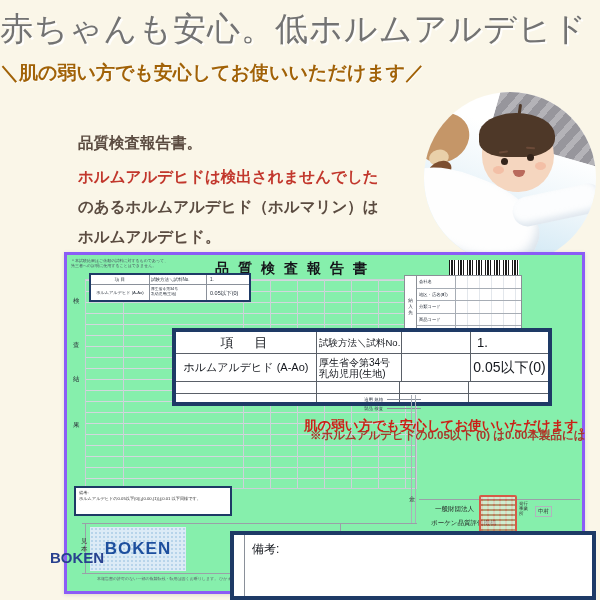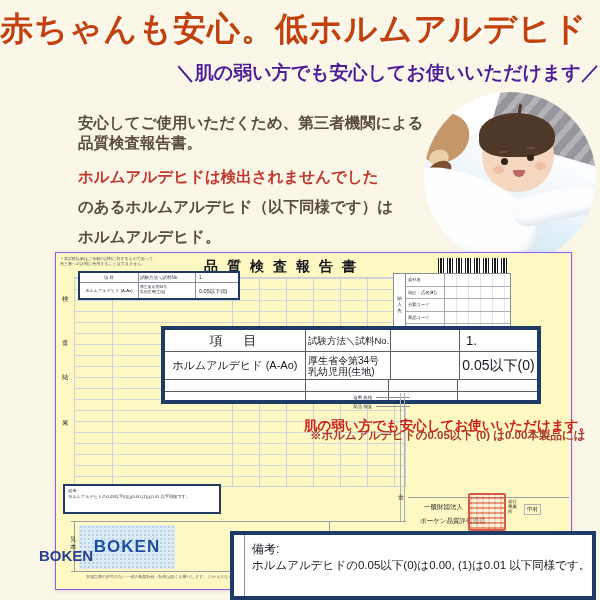--- a/index.html
+++ b/index.html
@@ -1,24 +1,24 @@
 <!DOCTYPE html>
 <html><head>
 <meta charset="utf-8">
 <style>
   html,body{margin:0;padding:0;}
   .stage{position:relative;width:600px;height:600px;background:#faf6e8;overflow:hidden;
          font-family:"Liberation Sans",sans-serif;color:#222;}
   .abs{position:absolute;}
 
   
-  .page-title{top:7px;left:0;width:492px;text-align:center;font-size:33px;font-weight:bold;
-              color:#c2410c;letter-spacing:1px;text-shadow:2px 2px 0 rgba(255,255,255,.85);white-space:nowrap;}
-  .page-subtitle{top:60px;left:0;width:600px;text-align:right;font-size:19px;font-weight:bold;
-                 color:#4c1d95;text-shadow:1px 1px 0 rgba(255,255,255,.7);white-space:nowrap;}
+  .page-title{top:7px;left:0;width:492px;text-align:center;font-size:33px;font-weight:normal;
+              color:#737373;letter-spacing:1px;text-shadow:2px 2px 0 rgba(255,255,255,.85);white-space:nowrap;}
+  .page-subtitle{top:60px;left:0;width:600px;text-align:left;font-size:19px;font-weight:bold;
+                 color:#a16207;text-shadow:1px 1px 0 rgba(255,255,255,.7);white-space:nowrap;}
 
   
   .intro-line{left:78px;font-size:15.5px;font-weight:bold;color:#5b4c41;white-space:nowrap;}
   .i1{top:113px;} .i2{top:133px;}
   .ired{top:167px;color:#c2372c;}
   .i3{top:197px;} .i4{top:227px;}
 
   
   .photo{left:424px;top:92px;width:172px;height:172px;border-radius:50%;overflow:hidden;
          background:linear-gradient(200deg,#ffffff 30%,#f0f7fb 52%,#d9ecf6 75%,#cde5f2 100%);}
@@ -37,21 +37,21 @@
   .ph-tuft{left:36px;top:-14px;width:3px;height:16px;background:#4e3828;border-radius:2px;transform:rotate(8deg);}
   .ph-eye{width:7px;height:7px;background:#33241b;border-radius:50%;}
   .ph-eye-l{left:19px;top:40px;} .ph-eye-r{left:45px;top:36px;}
   .ph-brow{width:9px;height:2px;background:#6b4a38;border-radius:2px;}
   .ph-brow-l{left:17px;top:33px;transform:rotate(-8deg);} .ph-brow-r{left:44px;top:29px;transform:rotate(6deg);}
   .ph-mouth{left:31px;top:52px;width:12px;height:7px;background:#b96a5c;border-radius:2px 2px 10px 10px;}
   .ph-cheek{width:11px;height:8px;background:rgba(240,150,120,.35);border-radius:50%;}
   .ph-cheek-l{left:11px;top:48px;} .ph-cheek-r{left:53px;top:44px;}
 
   
-  .paper{left:55px;top:252px;width:515px;height:336px;background:#fef9c3;border:1px solid #8b5cf6;
+  .paper{left:64px;top:252px;width:515px;height:336px;background:#86efac;border:3px solid #8b5cf6;
          box-shadow:0 1px 4px rgba(0,0,0,.12);}
   .fineprint{left:4px;top:3px;width:110px;font-size:4px;line-height:5px;color:#46505c;}
   .doc-title{left:148px;top:5px;font-size:14px;font-weight:bold;letter-spacing:9px;color:#15151a;white-space:nowrap;}
   .barcode{left:382px;top:5px;width:70px;height:15px;
            background:repeating-linear-gradient(90deg,#1a1a1a 0 1px,#fff 1px 2px,#1a1a1a 2px 4px,#fff 4px 5px,#1a1a1a 5px 6px,#fff 6px 9px);}
   .grid{left:18px;top:24px;width:330px;height:208px;border:1px solid #c9cfd6;
         background:repeating-linear-gradient(to bottom,#d2d7dd 0,#d2d7dd 1px,transparent 1px,transparent 11px);}
   .vl{top:0;width:1px;height:100%;background:#ccd2d9;}
   .side-label{left:6px;font-size:6.5px;color:#2a2f38;}
   .sl1{top:42px;} .sl2{top:86px;} .sl3{top:120px;} .sl4{top:166px;}
@@ -146,24 +146,23 @@
   .rb-text{left:18px;top:23px;font-size:11.5px;color:#15181e;white-space:nowrap;}
 </style>
 </head>
 <body>
 
 <div class="stage">
 
   <div class="abs page-title">赤ちゃんも安心。低ホルムアルデヒド</div>
   <div class="abs page-subtitle">＼肌の弱い方でも安心してお使いいただけます／</div>
 
-  <div class="abs intro-line i1">安心してご使用いただくため、第三者機関による</div>
   <div class="abs intro-line i2">品質検査報告書。</div>
   <div class="abs intro-line ired">ホルムアルデヒドは検出されませんでした</div>
-  <div class="abs intro-line i3">のあるホルムアルデヒド（以下同様です）は</div>
+  <div class="abs intro-line i3">のあるホルムアルデヒド（ホルマリン）は</div>
   <div class="abs intro-line i4">ホルムアルデヒド。</div>
 
   <div class="abs photo">
     <div class="abs ph-pillow"></div>
     <div class="abs ph-bear">
       <div class="abs ph-bear-muzzle"></div>
       <div class="abs ph-bear-patch"></div>
     </div>
     <div class="abs ph-body"></div>
     <div class="abs ph-arm"></div>
@@ -309,16 +308,15 @@
     <div class="abs office-label">発行事業所</div>
     <div class="abs office-name">中村</div>
   </div>
 
   <div class="abs annot1">※ホルムアルデヒドの0.05以下 (0) は0.00本製品には</div>
   <div class="abs annot2">肌の弱い方でも安心してお使いいただけます。</div>
 
   <div class="abs remarks-box">
     <div class="abs rb-vline"></div>
     <div class="abs rb-label">備考:</div>
-    <div class="abs rb-text">ホルムアルデヒドの0.05以下(0)は0.00, (1)は0.01 以下同様です。</div>
   </div>
 
 </div>
 
 </body></html>

